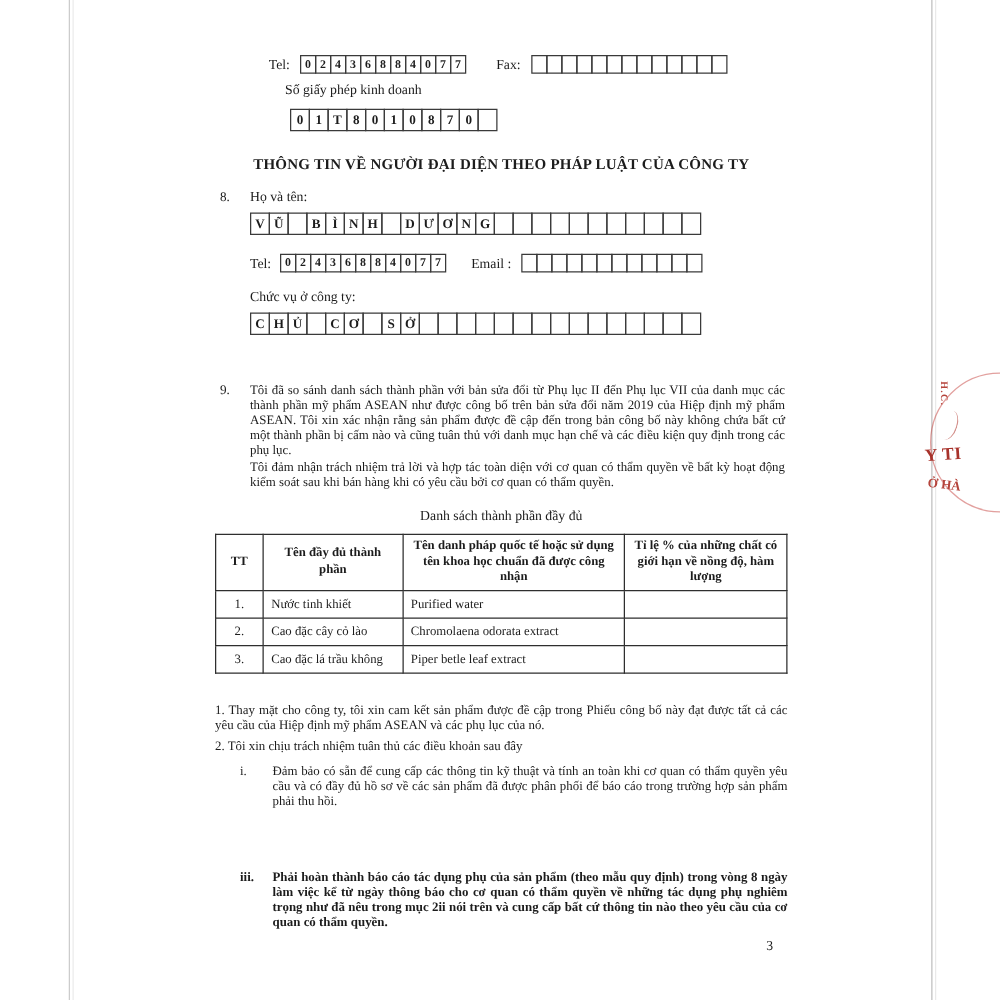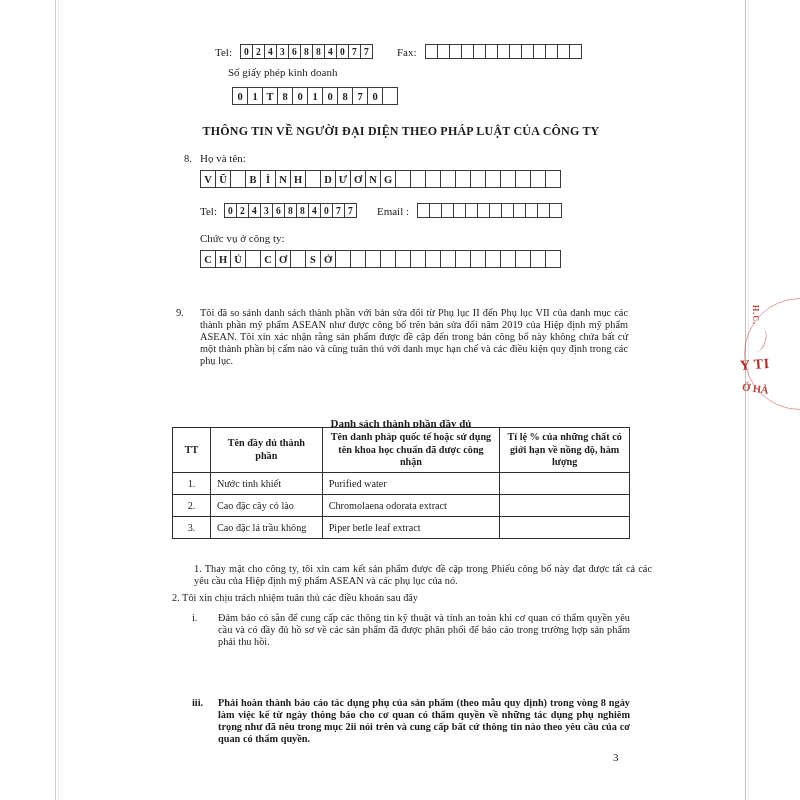--- a/index.html
+++ b/index.html
@@ -11,21 +11,21 @@
   .abs { position:absolute; }
   .edge { position:absolute; top:0; bottom:0; width:1px; }
   .edge-left  { left:55px;  background:#cccccc; }
   .edge-left2 { left:58px;  background:#ececec; }
   .edge-right { left:745px; background:#bfbfbf; }
   .edge-right2{ left:748px; background:#e9e9e9; }
 
   .lbl { font-size:11px; white-space:nowrap; }
   .title { font-weight:bold; font-size:12px; text-align:center; letter-spacing:.2px; }
   .para { font-size:10.3px; line-height:11.9px; text-align:justify; }
-  .flexrow { display:flex; align-items:center;text-align:center; }
+  .flexrow { display:flex; align-items:center; }
 
   .boxes { display:inline-flex; vertical-align:middle; }
   .cbox {
     width:16px; height:18px; border:1px solid #3a3a3a; margin-left:-1px;
     display:inline-flex; align-items:center; justify-content:center;
     font-size:10.5px; font-weight:bold;
   }
   .boxes .cbox:first-child { margin-left:0; }
   .boxes.sm .cbox { width:13px; height:15px; font-size:9.5px; }
 
@@ -216,22 +216,23 @@
       <span class="cbox"></span>
       <span class="cbox"></span>
     </div>
 
 
   <div class="abs" style="left:176px; top:307px; width:452px; display:flex;">
     <span class="numcol">9.</span>
     <span class="para" style="flex:1;">Tôi đã so sánh danh sách thành phần với bản sửa đổi từ Phụ lục II đến Phụ lục VII của danh mục các thành phần mỹ phẩm ASEAN như được công bố trên bản sửa đổi năm 2019 của Hiệp định mỹ phẩm ASEAN. Tôi xin xác nhận rằng sản phẩm được đề cập đến trong bản công bố này không chứa bất cứ một thành phần bị cấm nào và cũng tuân thủ với danh mục hạn chế và các điều kiện quy định trong các phụ lục.</span>
   </div>
 
-
-  <div class="abs" style="left:172px; top:417px; width:458px; text-align:center; font-weight:bold; font-size:11px;">Danh sách thành phần đầy đủ</div>
+  <div class="abs para" style="left:200px; top:369px; width:428px;">Tôi đảm nhận trách nhiệm trả lời và hợp tác toàn diện với cơ quan có thẩm quyền về bất kỳ hoạt động kiểm soát sau khi bán hàng khi có yêu cầu bởi cơ quan có thẩm quyền.</div>
+
+  <div class="abs" style="left:172px; top:407px; width:458px; text-align:center; font-weight:normal; font-size:11px;">Danh sách thành phần đầy đủ</div>
 
   <table class="ing-table abs" style="left:172px; top:427px; width:458px;">
     <colgroup>
       <col style="width:38px;">
         <col style="width:112px;">
         <col style="width:178px;">
         <col style="width:130px;">
     </colgroup>
     <thead>
       <tr>
@@ -257,21 +258,21 @@
       <tr>
         <td class="ctr">3.</td>
         <td>Cao đặc lá trầu không</td>
         <td>Piper betle leaf extract</td>
         <td></td>
       </tr>
     </tbody>
   </table>
 
 
-  <div class="abs para" style="left:172px; top:563px; width:458px;margin-left:22px;">1. Thay mặt cho công ty, tôi xin cam kết sản phẩm được đề cập trong Phiếu công bố này đạt được tất cả các yêu cầu của Hiệp định mỹ phẩm ASEAN và các phụ lục của nó.</div>
+  <div class="abs para" style="left:172px; top:563px; width:458px;">1. Thay mặt cho công ty, tôi xin cam kết sản phẩm được đề cập trong Phiếu công bố này đạt được tất cả các yêu cầu của Hiệp định mỹ phẩm ASEAN và các phụ lục của nó.</div>
   <div class="abs para" style="left:172px; top:592px; width:458px; text-align:left;">2. Tôi xin chịu trách nhiệm tuân thủ các điều khoản sau đây</div>
 
   <div class="abs subitem" style="left:192px; top:612px; width:438px;">
     <span class="rn">i.</span>
     <span class="para txt">Đảm bảo có sẵn để cung cấp các thông tin kỹ thuật và tính an toàn khi cơ quan có thẩm quyền yêu cầu và có đầy đủ hồ sơ về các sản phẩm đã được phân phối để báo cáo trong trường hợp sản phẩm phải thu hồi.</span>
   </div>
   <div class="abs subitem" style="left:192px; top:697px; width:438px;font-weight:bold;">
     <span class="rn">iii.</span>
     <span class="para txt">Phải hoàn thành báo cáo tác dụng phụ của sản phẩm (theo mẫu quy định) trong vòng 8 ngày làm việc kể từ ngày thông báo cho cơ quan có thẩm quyền về những tác dụng phụ nghiêm trọng như đã nêu trong mục 2ii nói trên và cung cấp bất cứ thông tin nào theo yêu cầu của cơ quan có thẩm quyền.</span>
   </div>

